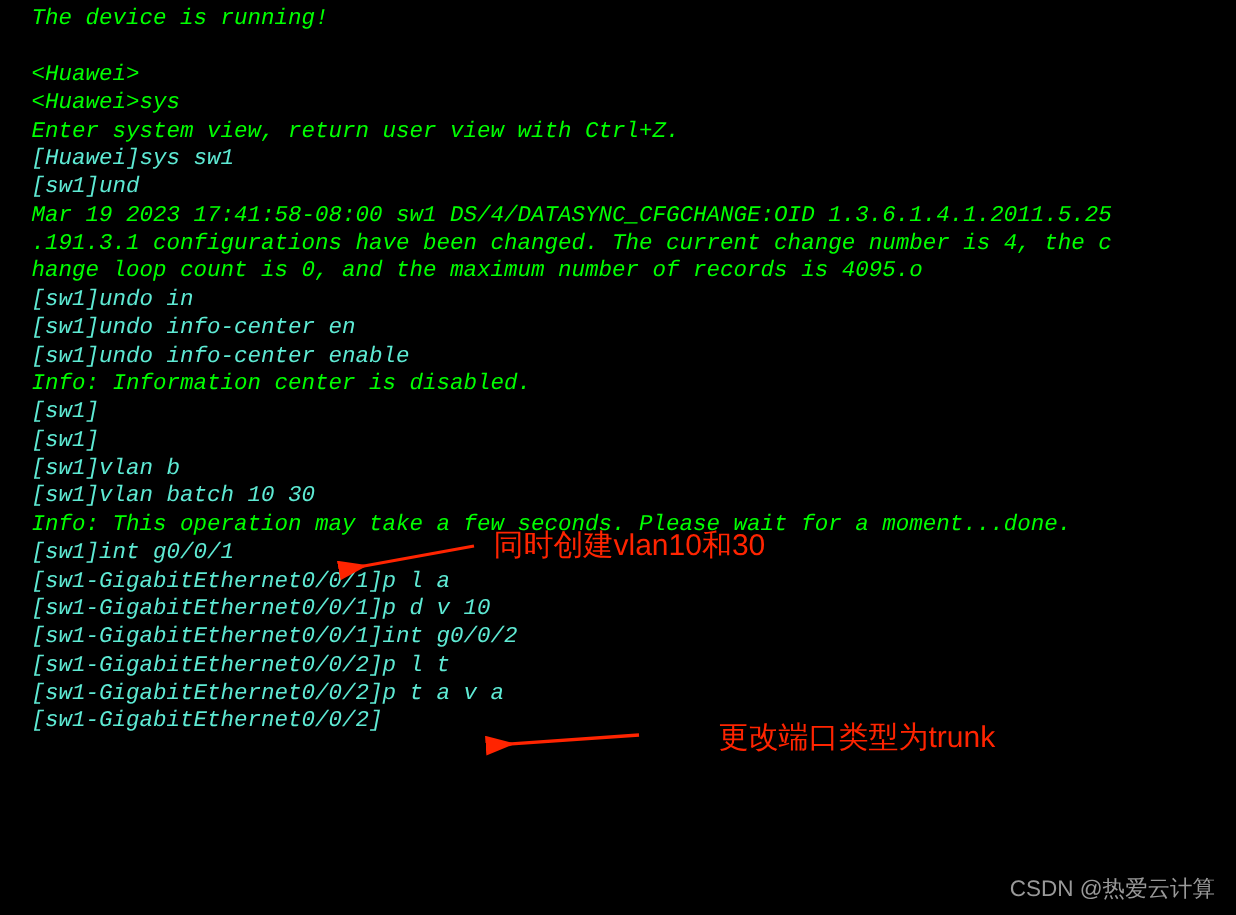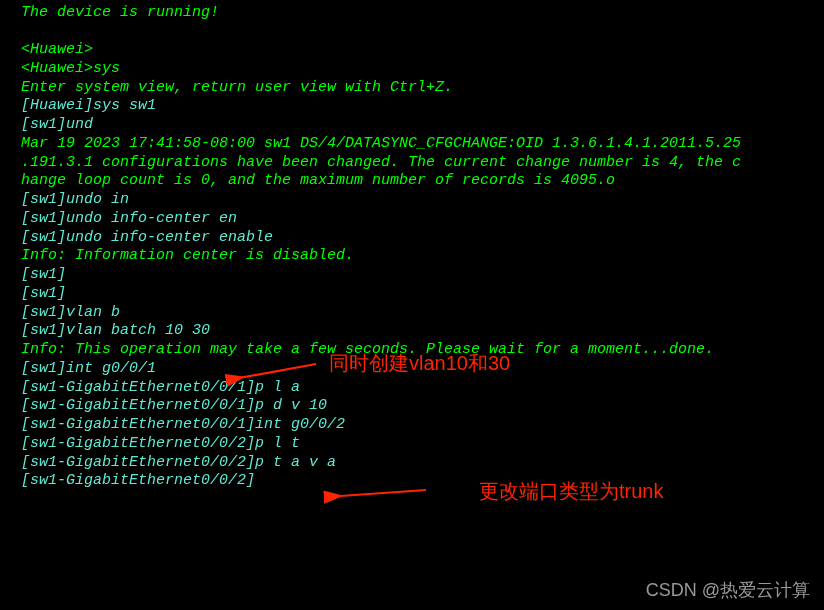--- a/index.html
+++ b/index.html
@@ -37,21 +37,21 @@
       position: absolute;
       pointer-events: none;
     }
     .arrow svg { overflow: visible; }
     .watermark {
       position: absolute;
       bottom: 8px;
       right: 14px;
       color: #999;
       font-family: Arial, sans-serif;
-      font-size: 18px;
+      font-size: 15px;
     }
   </style>
 </head>
 <body>
 
 <div class="terminal" id="terminal"><span class="line green">The device is running!</span><span class="line green"></span><span class="line green">&lt;Huawei&gt;</span><span class="line green">&lt;Huawei&gt;sys</span><span class="line green">Enter system view, return user view with Ctrl+Z.</span><span class="line yellow">[Huawei]sys sw1</span><span class="line yellow">[sw1]und</span><span class="line green">Mar 19 2023 17:41:58-08:00 sw1 DS/4/DATASYNC_CFGCHANGE:OID 1.3.6.1.4.1.2011.5.25</span><span class="line green">.191.3.1 configurations have been changed. The current change number is 4, the c</span><span class="line green">hange loop count is 0, and the maximum number of records is 4095.o</span><span class="line yellow">[sw1]undo in</span><span class="line yellow">[sw1]undo info-center en</span><span class="line yellow">[sw1]undo info-center enable</span><span class="line green">Info: Information center is disabled.</span><span class="line yellow">[sw1]</span><span class="line yellow">[sw1]</span><span class="line yellow">[sw1]vlan b</span><span class="line yellow">[sw1]vlan batch 10 30</span><span class="line green">Info: This operation may take a few seconds. Please wait for a moment...done.</span><span class="line yellow">[sw1]int g0/0/1</span><span class="line yellow">[sw1-GigabitEthernet0/0/1]p l a</span><span class="line yellow">[sw1-GigabitEthernet0/0/1]p d v 10</span><span class="line yellow">[sw1-GigabitEthernet0/0/1]int g0/0/2</span><span class="line yellow">[sw1-GigabitEthernet0/0/2]p l t</span><span class="line yellow">[sw1-GigabitEthernet0/0/2]p t a v a</span><span class="line yellow">[sw1-GigabitEthernet0/0/2]</span></div>
 
 <div class="annotation" style="left:329px; top:350px;">同时创建vlan10和30</div>
 <div class="annotation" style="left:435px; top:478px;margin-left:44px;">更改端口类型为trunk</div>
 

